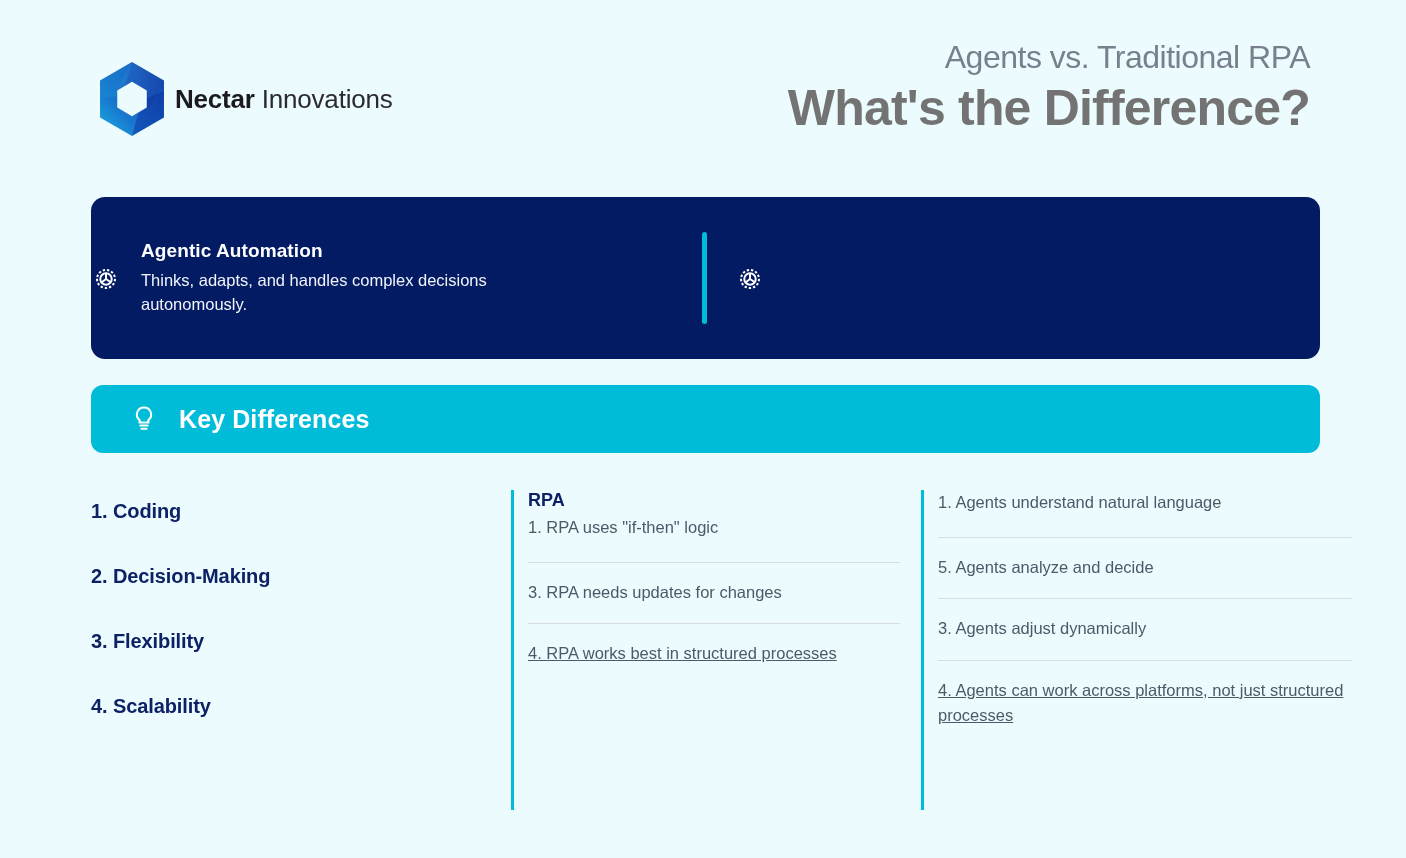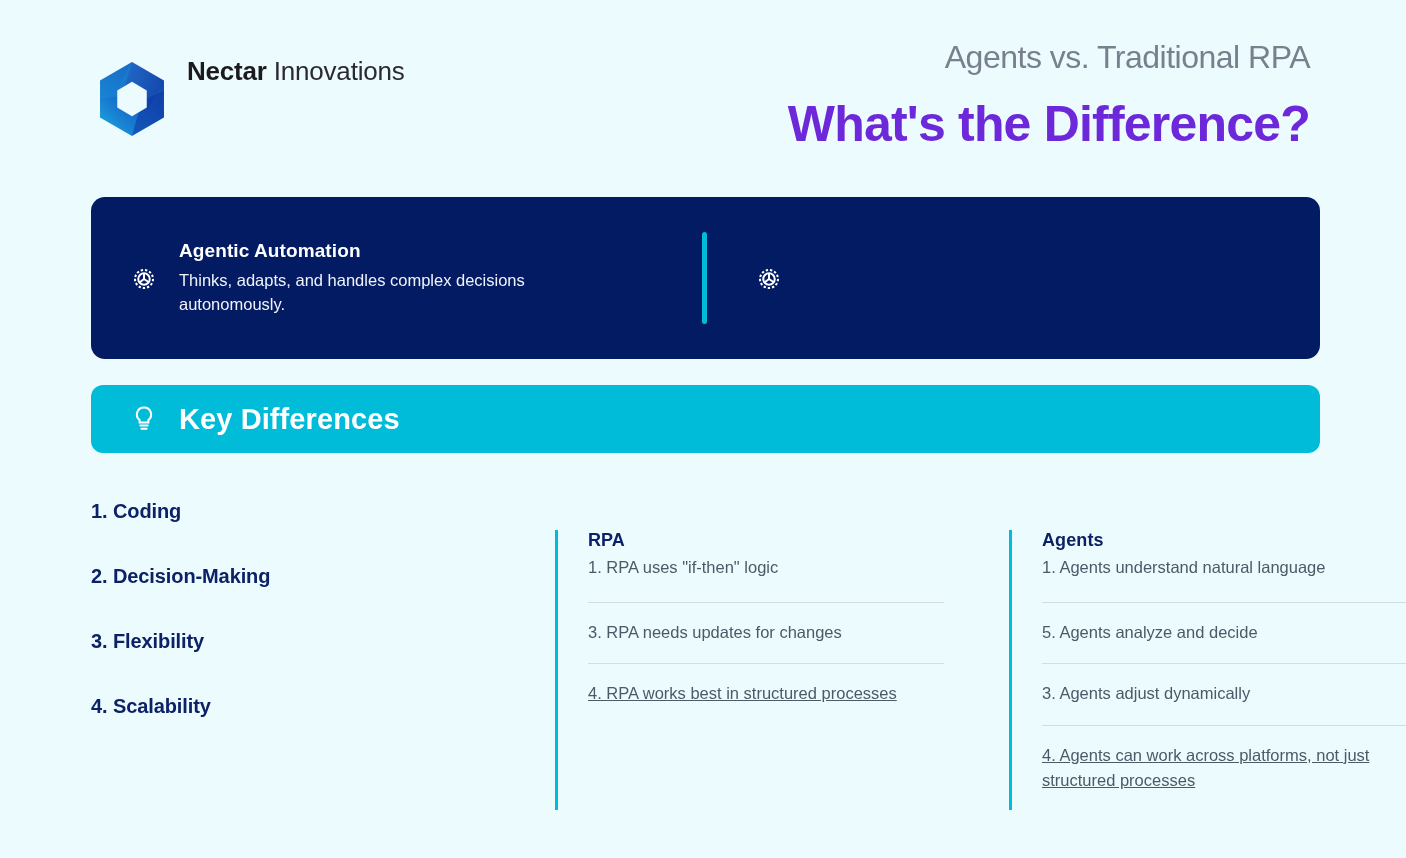--- a/index.html
+++ b/index.html
@@ -21,21 +21,22 @@
     position: absolute;
     top: 0; left: 0;
     width: 1406px;
     height: 180px;
   }
   .brand {
     position: absolute;
     left: 91px;
     top: 58px;
     display: flex;
-    gap: 14px;
+    align-items: center;
+    gap: 2px;
   }
   .brand-mark {
     width: 82px;
     height: 82px;
     flex: 0 0 auto;
   }
   .brand-word {
     font-size: 26px;
     letter-spacing: -0.2px;
     white-space: nowrap;
@@ -55,44 +56,43 @@
     font-size: 32px;
     font-weight: normal;
     color: #77808c;
     line-height: 1.08;
     letter-spacing: -0.5px;
     margin: 0;
   }
   .title-main {
     font-size: 50px;
     font-weight: bold;
-    color: #6d28d9;
+    color: #737373;
     line-height: 1.1;
     letter-spacing: -0.8px;
-    margin: 22px 0 0 0;
+    margin: 6px 0 0 0;
     text-align: center;
   }
 
   
   .compare-panel {
     position: absolute;
     left: 91px;
     top: 197px;
     width: 1229px;
     height: 162px;
     background: #031b63;
     border-radius: 14px;
     display: flex;
     align-items: stretch;
   }
   .compare-col {
     flex: 1 1 0;
     display: flex;
     align-items: center;
-    padding-left: 38px;
     box-sizing: border-box;
     position: relative;
   }
   .compare-col.right { padding-left: 58px; }
   .panel-divider {
     position: absolute;
     left: 611px;
     top: 35px;
     width: 5px;
     height: 92px;
@@ -137,57 +137,55 @@
     padding-left: 40px;
     box-sizing: border-box;
   }
   .bulb-icon {
     width: 26px;
     height: 30px;
     flex: 0 0 auto;
     margin-right: 22px;
   }
   .key-bar-label {
-    font-size: 29px;
+    font-size: 25px;
     font-weight: bold;
     color: #ffffff;
     letter-spacing: 0.1px;
   }
 
   
   .body-grid {
     position: absolute;
     left: 91px;
     top: 490px;
     width: 1240px;
     height: 320px;
     display: flex;
-    gap: 44px;
   }
   .col-topics {
     width: 420px;
     flex: 0 0 auto;
     padding-top: 11px;
     box-sizing: border-box;
   }
   .topic-item {
     font-size: 20px;
     font-weight: bold;
     color: #0d2266;
     letter-spacing: -0.1px;
     height: 65px;
     line-height: 1;
   }
 
   .col-list {
     flex: 0 0 auto;
     border-left: 3px solid #00bcd9;
-    padding-left: 30px;
+    padding-left: 14px;
     box-sizing: border-box;
-    margin-top: 40px;
   }
   .col-list.rpa    { width: 389px; }
   .col-list.agents { width: 431px; margin-left: 21px; }
 
   .col-head {
     font-size: 18px;
     font-weight: bold;
     color: #0d2266;
     margin: 0 0 4px 0;
     letter-spacing: 0.1px;
@@ -305,19 +303,18 @@
   </div>
 
   <div class="col-list rpa">
     <p class="col-head">RPA</p>
     <div class="col-row first">1. RPA uses "if-then" logic</div>
     <div class="col-row">3. RPA needs updates for changes</div>
     <div class="col-row last">4. RPA works best in structured processes</div>
   </div>
 
   <div class="col-list agents">
-    <p class="col-head">Agents</p>
     <div class="col-row first">1. Agents understand natural language</div>
     <div class="col-row">5. Agents analyze and decide</div>
     <div class="col-row">3. Agents adjust dynamically</div>
     <div class="col-row last">4. Agents can work across platforms, not just structured processes</div>
   </div>
 </div>
 
 </body></html>

